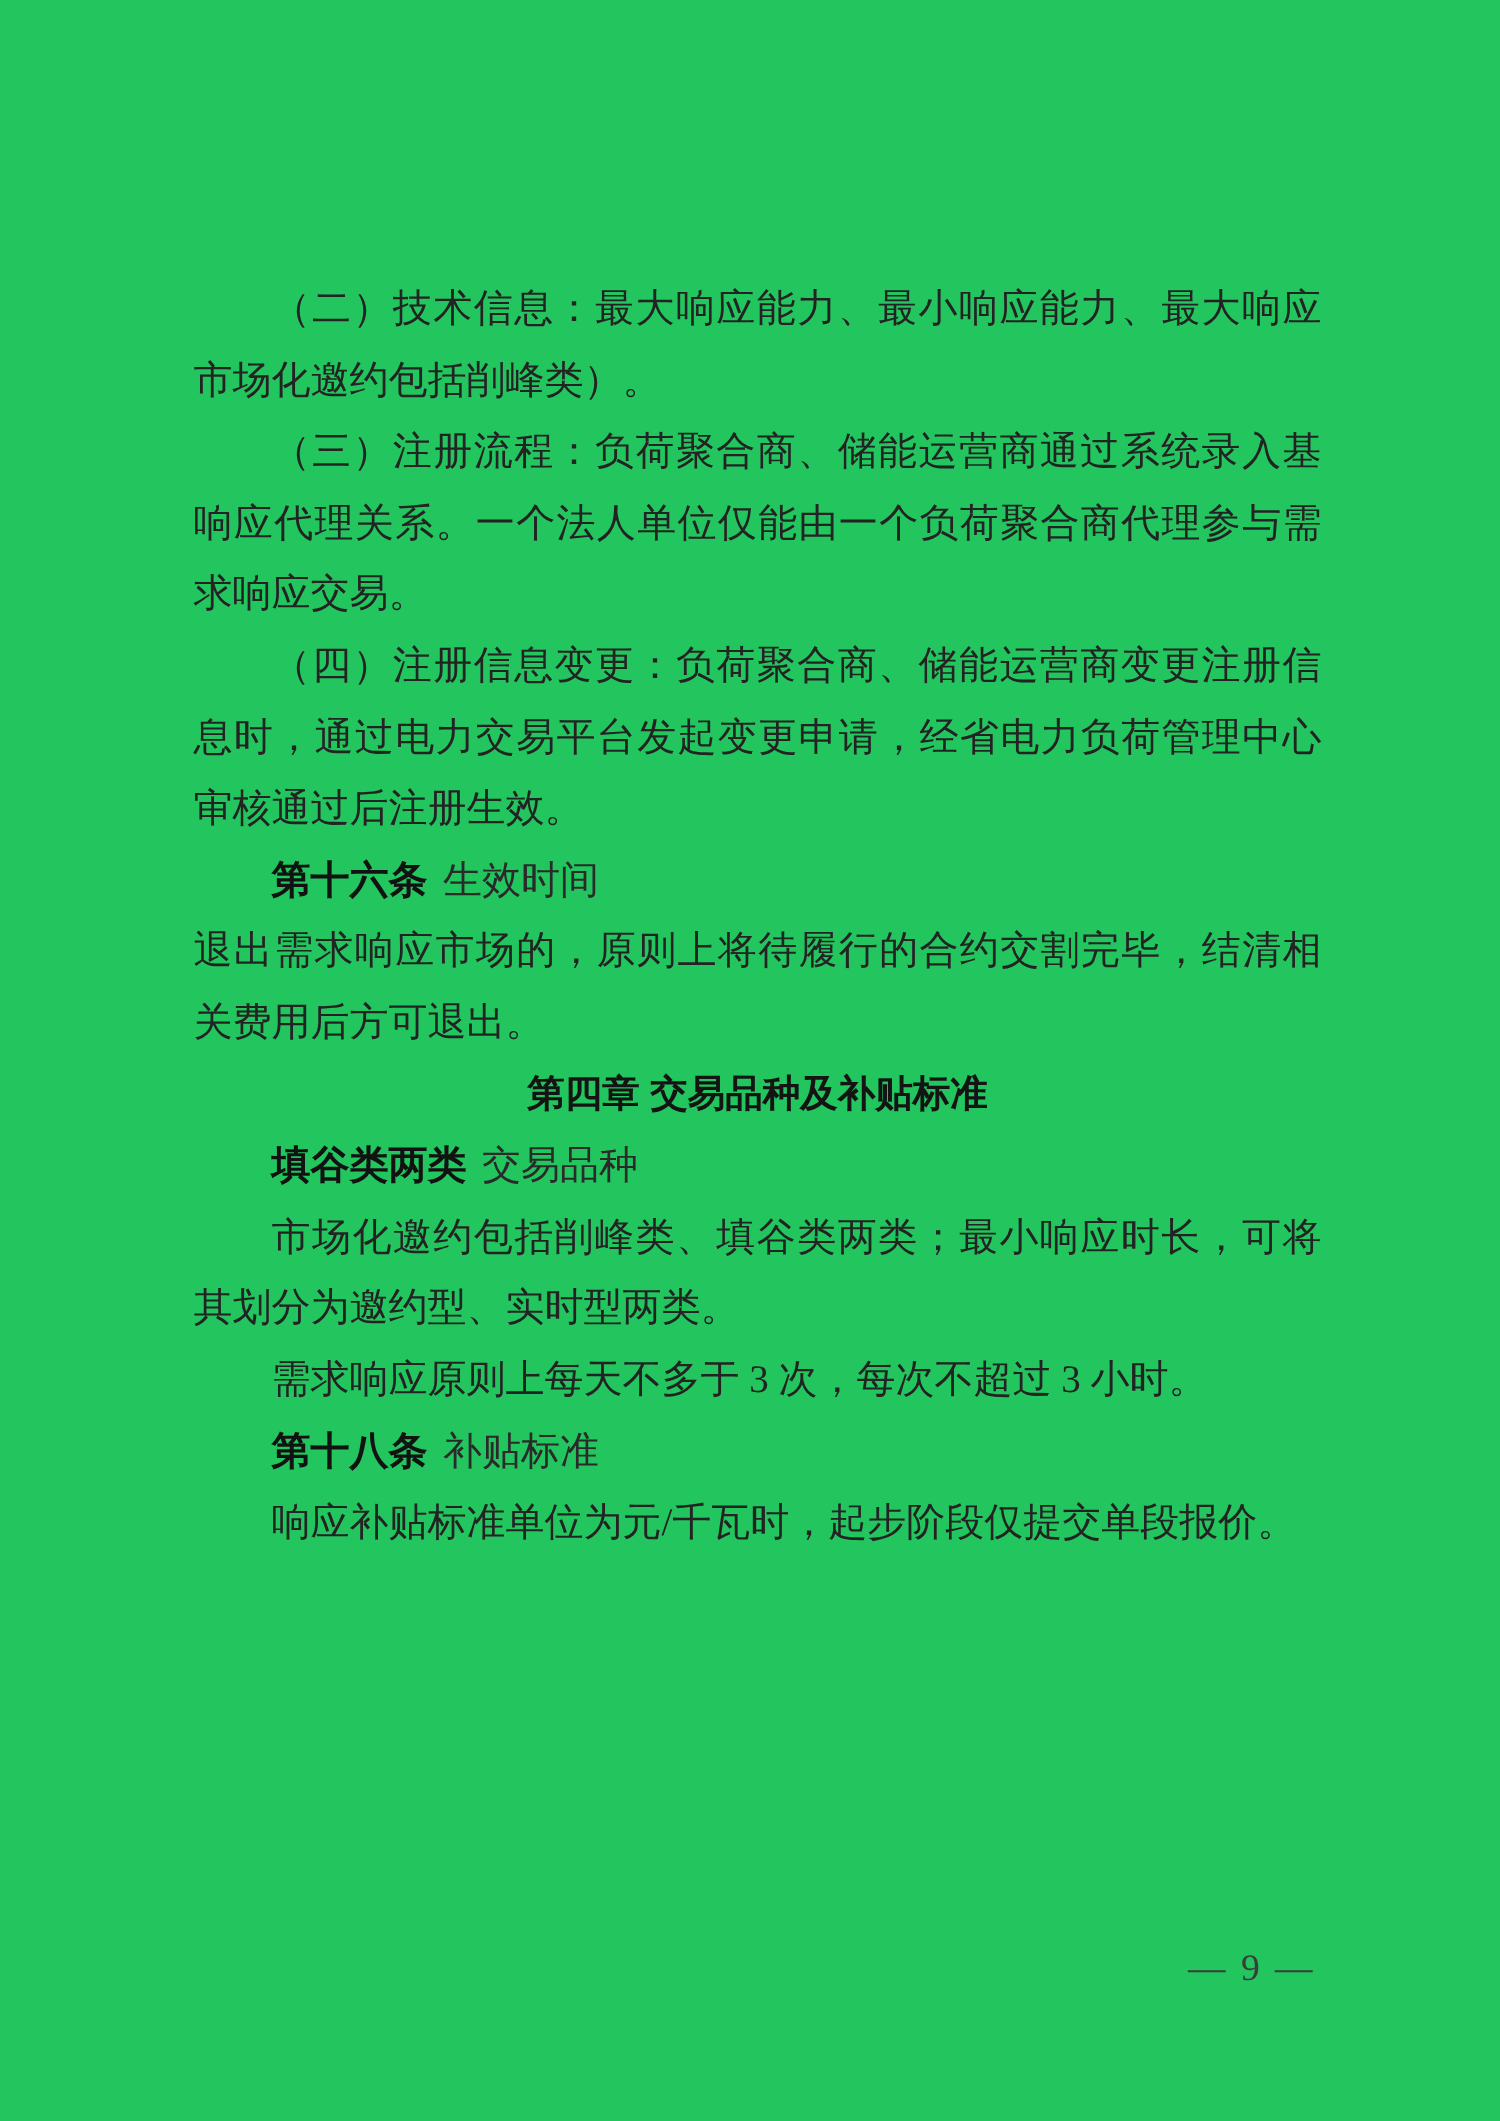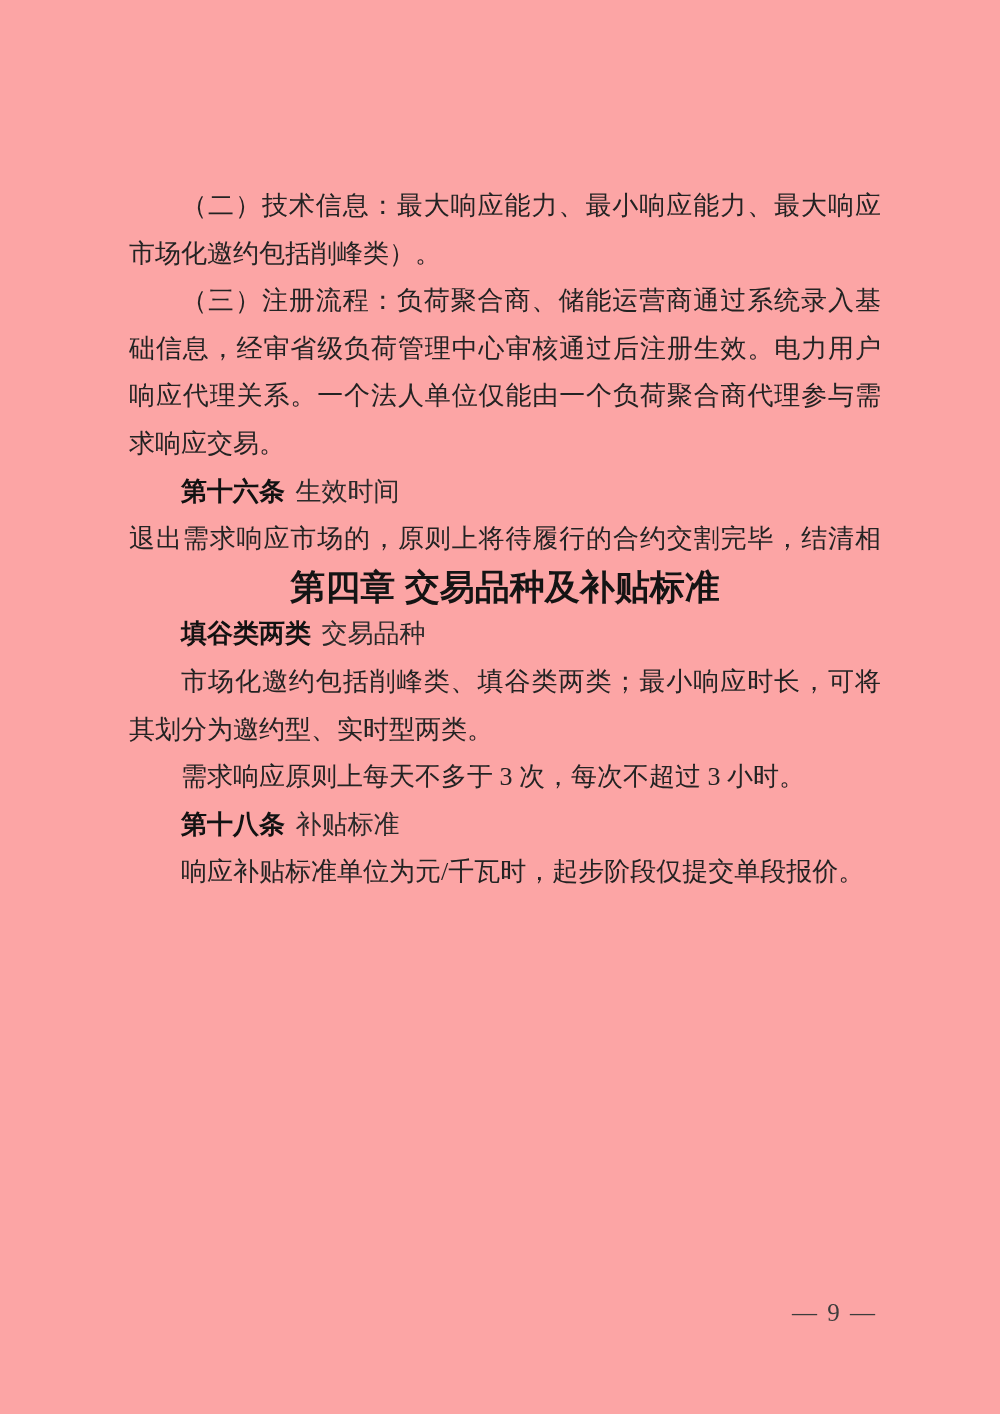--- a/index.html
+++ b/index.html
@@ -5,21 +5,21 @@
   html, body {
     margin: 0;
     padding: 0;
     background: #f4f4f3;
   }
   .page {
     position: relative;
     width: 1000px;
     height: 1414px;
     margin: 0 auto;
-    background: #fca5a5;
+    background: #22c55e;
     overflow: hidden;
     font-family: "Liberation Serif", "DejaVu Serif", serif;
     color: #232323;
   }
   .content {
     position: absolute;
     left: 129px;
     top: 182px;
     width: 752px;
     font-size: 26px;
@@ -43,21 +43,21 @@
     font-weight: bold;
     color: #121212;
     margin-top: 44px;
   }
   .art-title { margin-left: 0.4em; color: #2a2a2a; }
   .chapter {
     text-align: center;
     text-align-last: center;
     font-family: "Liberation Sans", "DejaVu Sans", sans-serif;
     font-weight: bold;
-    font-size: 35px;
+    font-size: 25px;
     color: #141414;
     white-space: nowrap;
   }
   .footer {
     position: absolute;
     top: 1299px;
     right: 123px;
     font-size: 25px;
     letter-spacing: 2px;
     color: #3c3c3c;
@@ -69,32 +69,37 @@
 <div class="page">
   <div class="content">
 
     <div>
       <div class="ln indent">（二）技术信息：最大响应能力、最小响应能力、最大响应</div>
       <div class="ln-end">市场化邀约包括削峰类）。</div>
     </div>
 
     <div>
       <div class="ln indent">（三）注册流程：负荷聚合商、储能运营商通过系统录入基</div>
-      <div class="ln">础信息，经审省级负荷管理中心审核通过后注册生效。电力用户</div>
       <div class="ln">响应代理关系。一个法人单位仅能由一个负荷聚合商代理参与需</div>
       <div class="ln-end">求响应交易。</div>
     </div>
 
+    <div>
+      <div class="ln indent">（四）注册信息变更：负荷聚合商、储能运营商变更注册信</div>
+      <div class="ln">息时，通过电力交易平台发起变更申请，经省电力负荷管理中心</div>
+      <div class="ln-end">审核通过后注册生效。</div>
+    </div>
 
     <div class="ln-end indent">
       <span class="art-label">第十六条</span><span class="art-title">生效时间</span>
     </div>
 
     <div>
       <div class="ln">退出需求响应市场的，原则上将待履行的合约交割完毕，结清相</div>
+      <div class="ln-end">关费用后方可退出。</div>
     </div>
 
     <div class="chapter">第四章 交易品种及补贴标准</div>
 
     <div class="ln-end indent">
       <span class="art-label">填谷类两类</span><span class="art-title">交易品种</span>
     </div>
 
     <div>
       <div class="ln indent">市场化邀约包括削峰类、填谷类两类；最小响应时长，可将</div>

